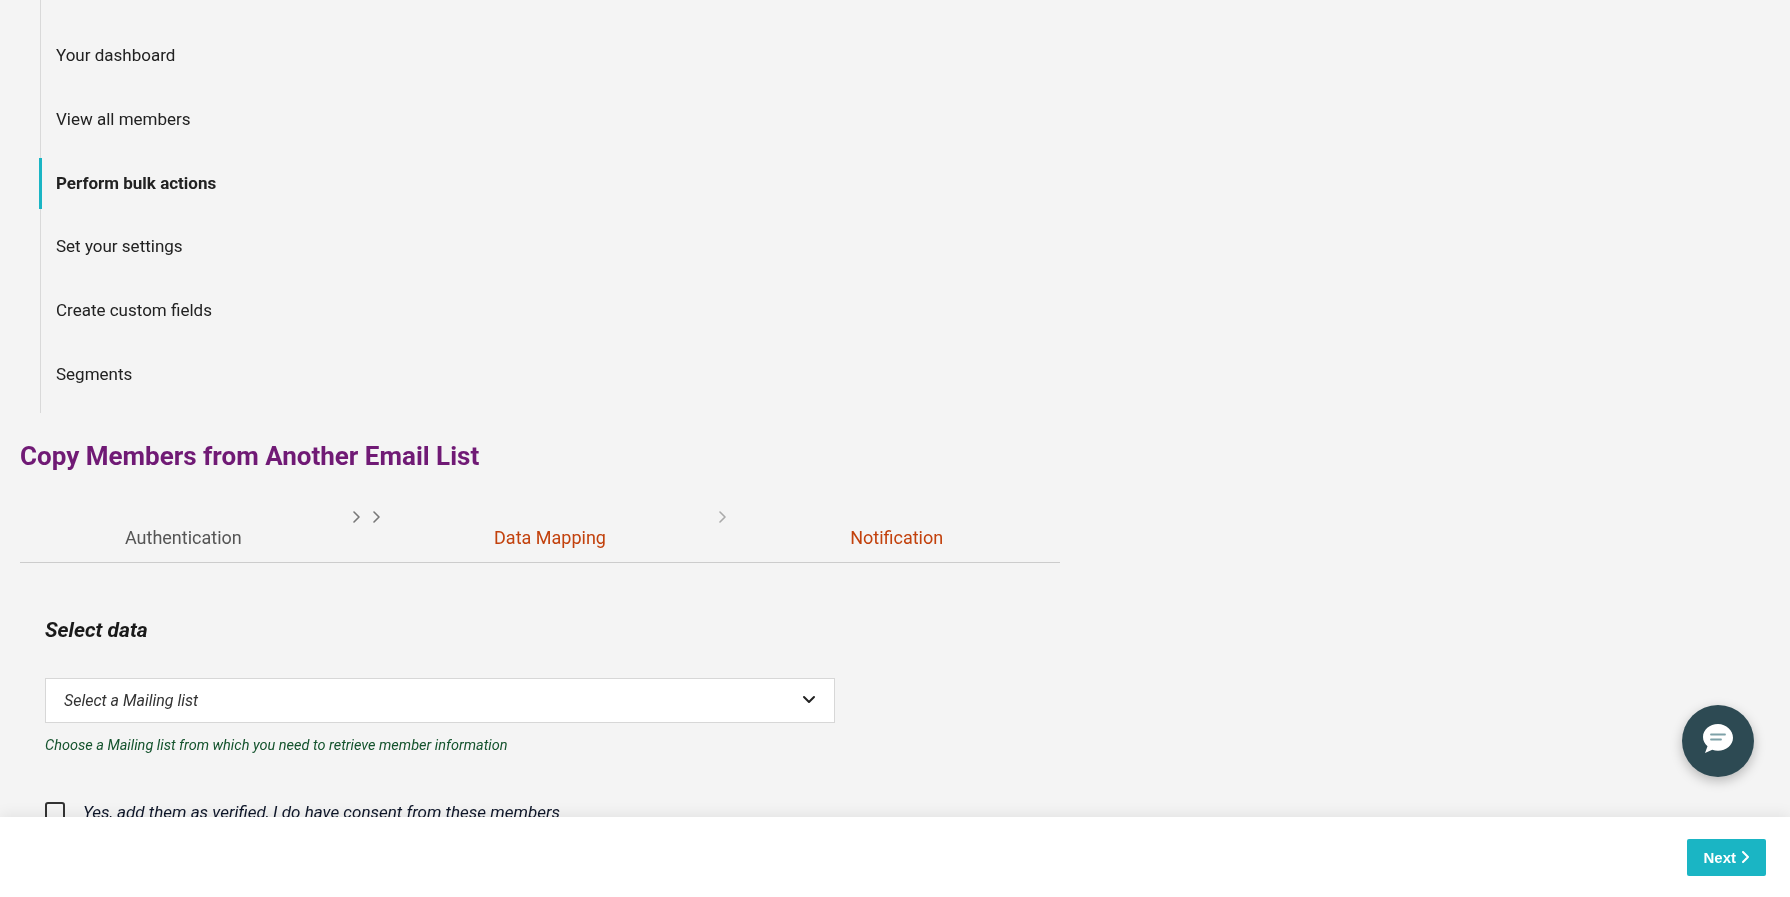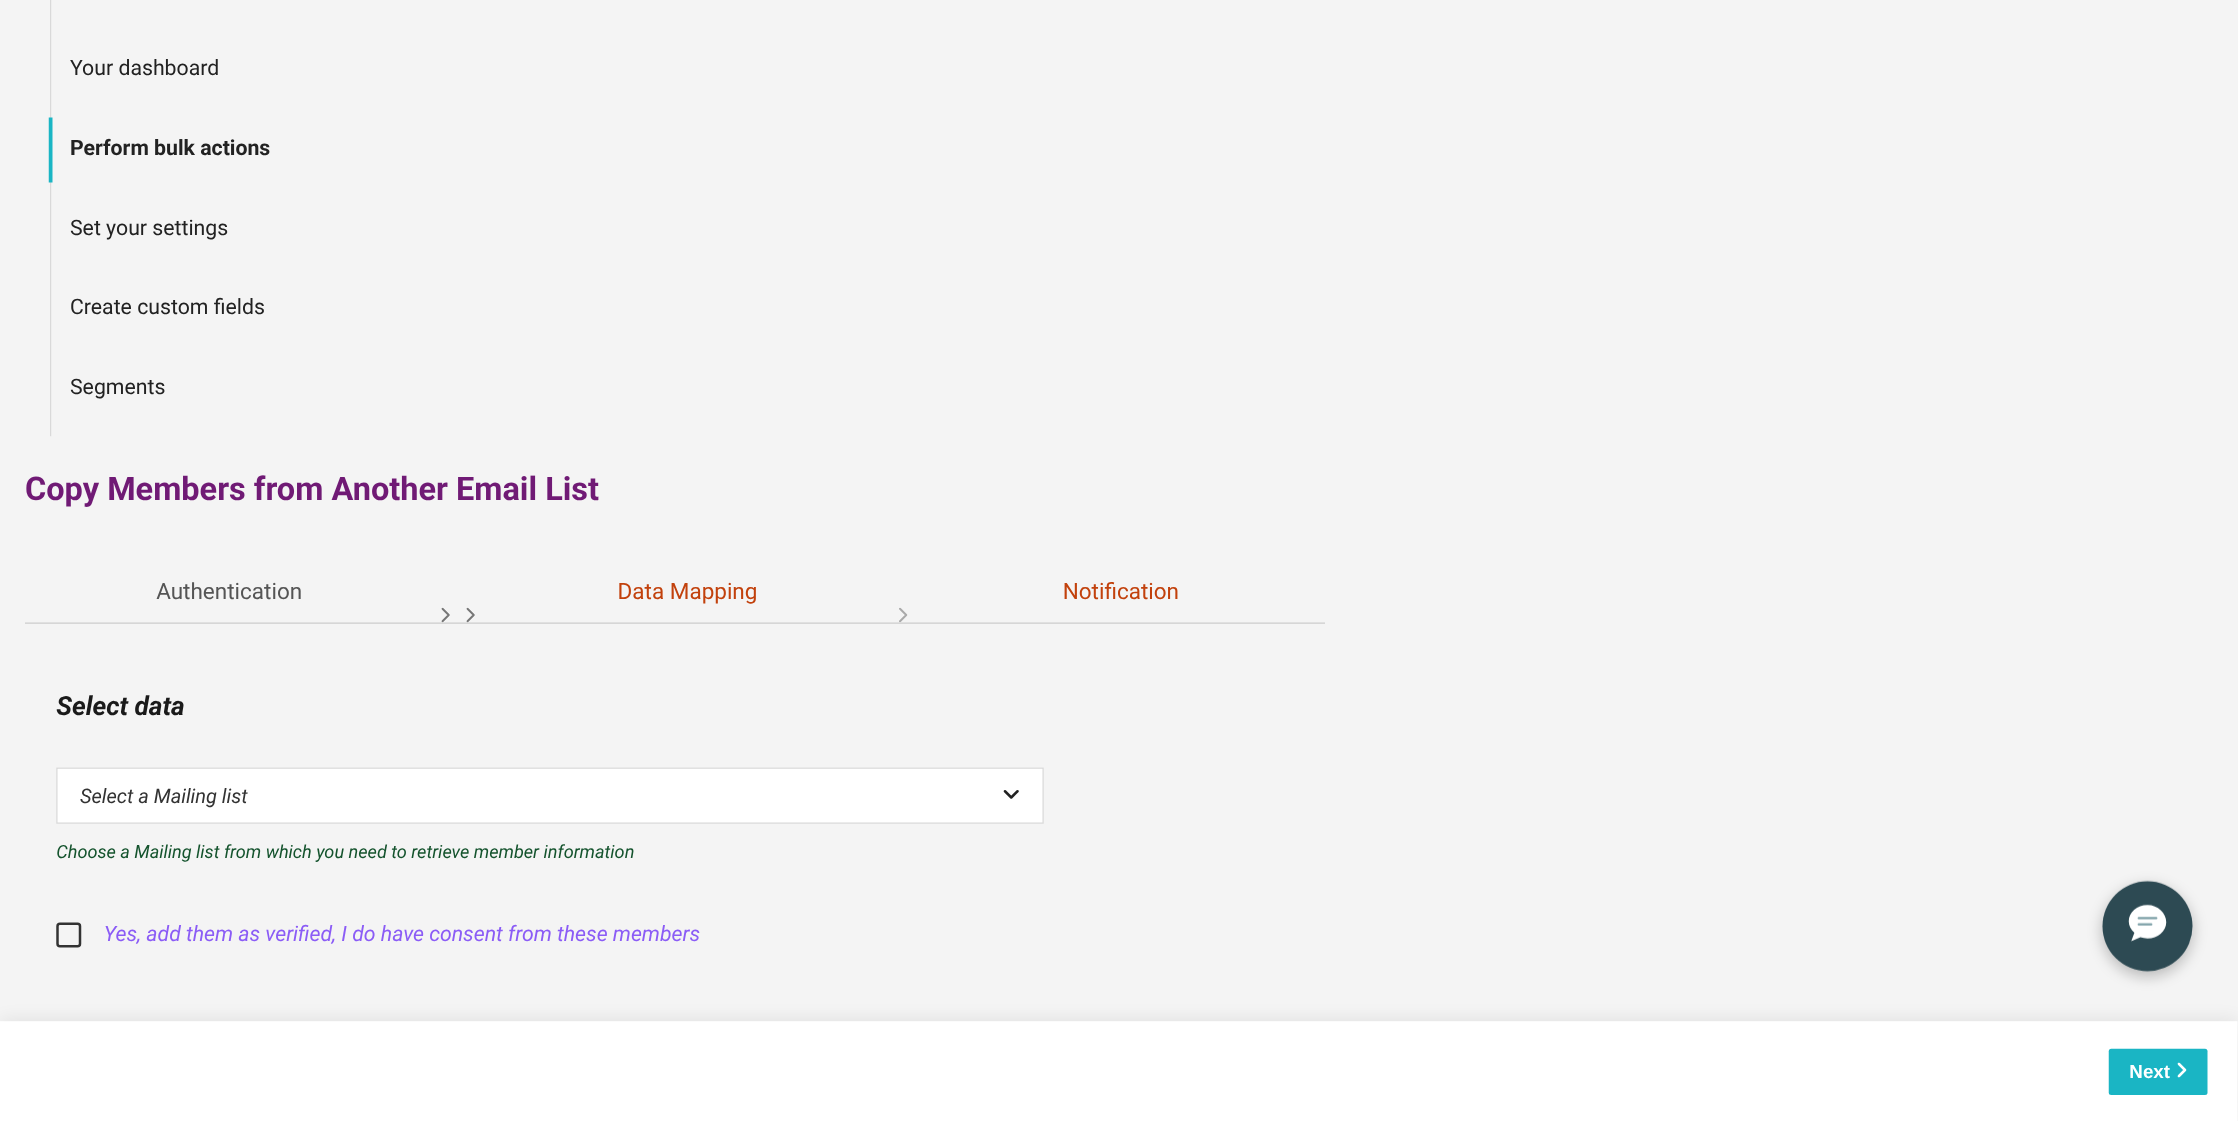--- a/index.html
+++ b/index.html
@@ -52,21 +52,21 @@
     font-size: 26px;
     font-weight: 700;
     color: #701a75;
     margin-bottom: 40px;
     margin-left: 0;
   }
 
   
   .stepper {
     display: flex;
-    align-items: flex-end;
+    align-items: flex-start;
     border-bottom: 1px solid #ccc;
     margin-bottom: 55px;
   }
   .step {
     flex: 1;
     text-align: center;
     padding: 16px 0 14px 0;
     font-size: 18px;
     color: #666;
     position: relative;
@@ -132,21 +132,21 @@
   .cbox {
     width: 20px;
     height: 20px;
     border: 2px solid #333;
     border-radius: 3px;
     cursor: pointer;
     flex-shrink: 0;
   }
   .cbox-label {
     font-size: 17px;
-    color: #8b5cf6;
+    color: #0f172a;
   }
 
   
   .footer {
     position: fixed;
     left: 0; right: 0; bottom: 0;
     height: 80px;
     background: #fff;
     display: flex;
     align-items: center;
@@ -186,20 +186,21 @@
     box-shadow: 0 4px 12px rgba(0,0,0,0.25);
   }
   .chat-fab svg { width: 38px; height: 38px; }
 </style>
 </head>
 <body>
 
 <div class="page">
   <nav class="sidebar">
     <div class="sidebar-item">Your dashboard</div>
+    <div class="sidebar-item">View all members</div>
     <div class="sidebar-item active">Perform bulk actions</div>
     <div class="sidebar-item">Set your settings</div>
     <div class="sidebar-item">Create custom fields</div>
     <div class="sidebar-item">Segments</div>
   </nav>
 
   <main class="main">
     <h1 class="page-title">Copy Members from Another Email List</h1>
 
     <div class="stepper">

